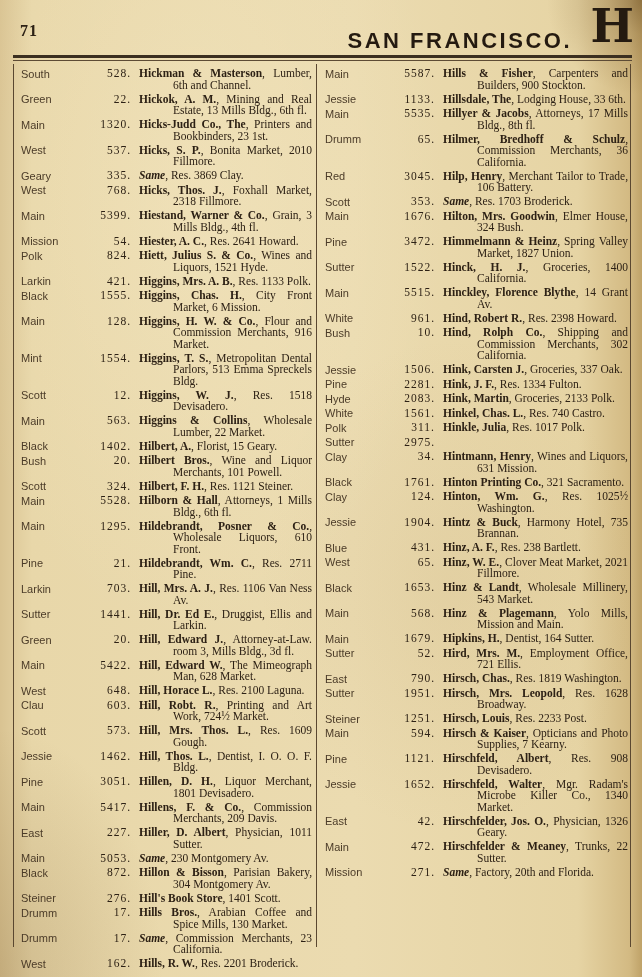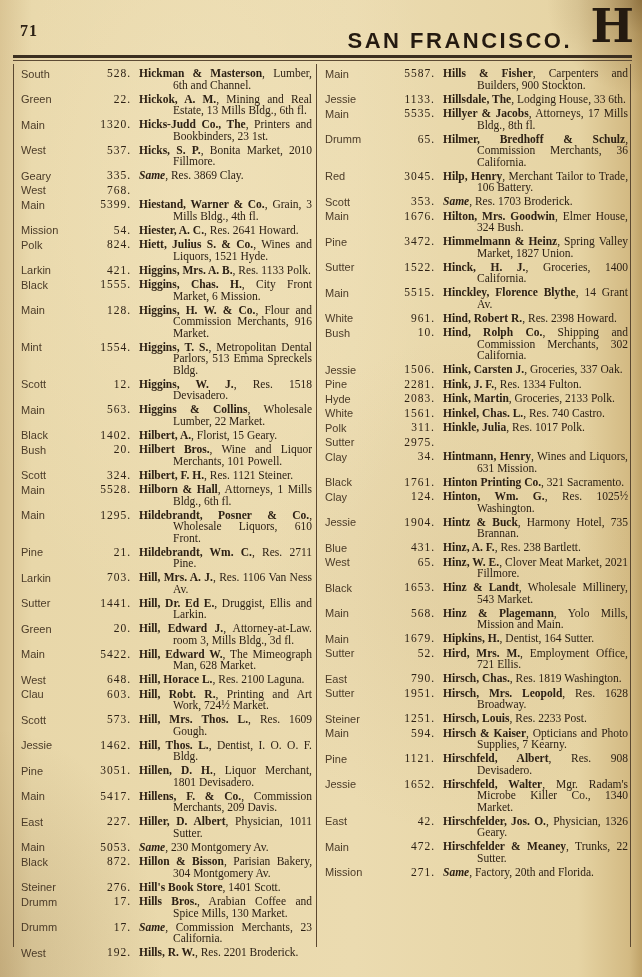--- a/index.html
+++ b/index.html
@@ -117,20 +117,21 @@
 
         <div class="entry">
           <span class="exch">Geary</span>
           <span class="num">335.</span>
           <span class="txt"><b class="name same">Same</b><span>, Res. 3869 Clay.</span></span>
         </div>
 
         <div class="entry">
           <span class="exch">West</span>
           <span class="num">768.</span>
+          <span class="txt"><b class="name">Hicks, Thos. J.</b><span>, Foxhall Market, 2318 Fillmore.</span></span>
         </div>
 
         <div class="entry">
           <span class="exch">Main</span>
           <span class="num">5399.</span>
           <span class="txt"><b class="name">Hiestand, Warner &amp; Co.</b><span>, Grain, 3 Mills Bldg., 4th fl.</span></span>
         </div>
 
         <div class="entry">
           <span class="exch">Mission</span>
@@ -307,21 +308,21 @@
         </div>
 
         <div class="entry">
           <span class="exch">Drumm</span>
           <span class="num">17.</span>
           <span class="txt"><b class="name same">Same</b><span>, Commission Merchants, 23 California.</span></span>
         </div>
 
         <div class="entry">
           <span class="exch">West</span>
-          <span class="num">192.</span>
+          <span class="num">162.</span>
           <span class="txt"><b class="name">Hills, R. W.</b><span>, Res. 2201 Broderick.</span></span>
         </div>
       </div>
 
     <div class="col col-right">
 
         <div class="entry">
           <span class="exch">Main</span>
           <span class="num">5587.</span>
           <span class="txt"><b class="name">Hills &amp; Fisher</b><span>, Carpenters and Builders, 900 Stockton.</span></span>

